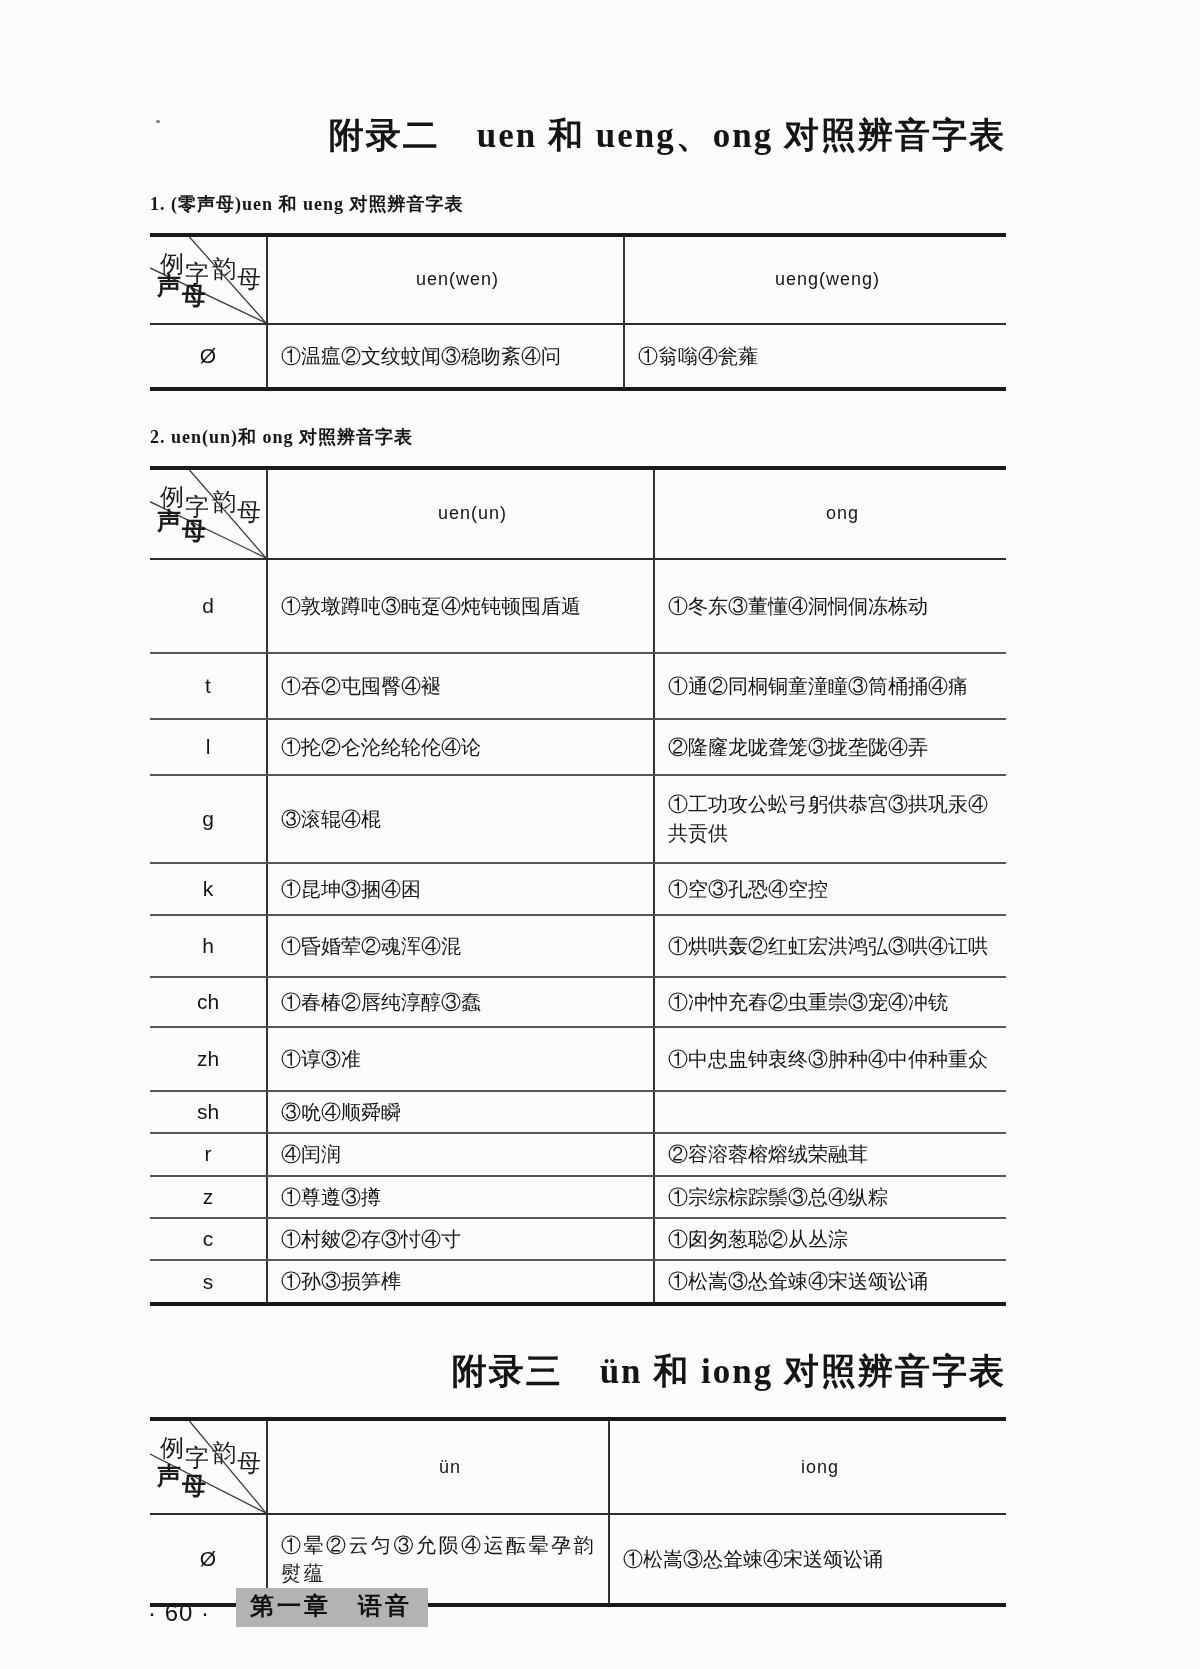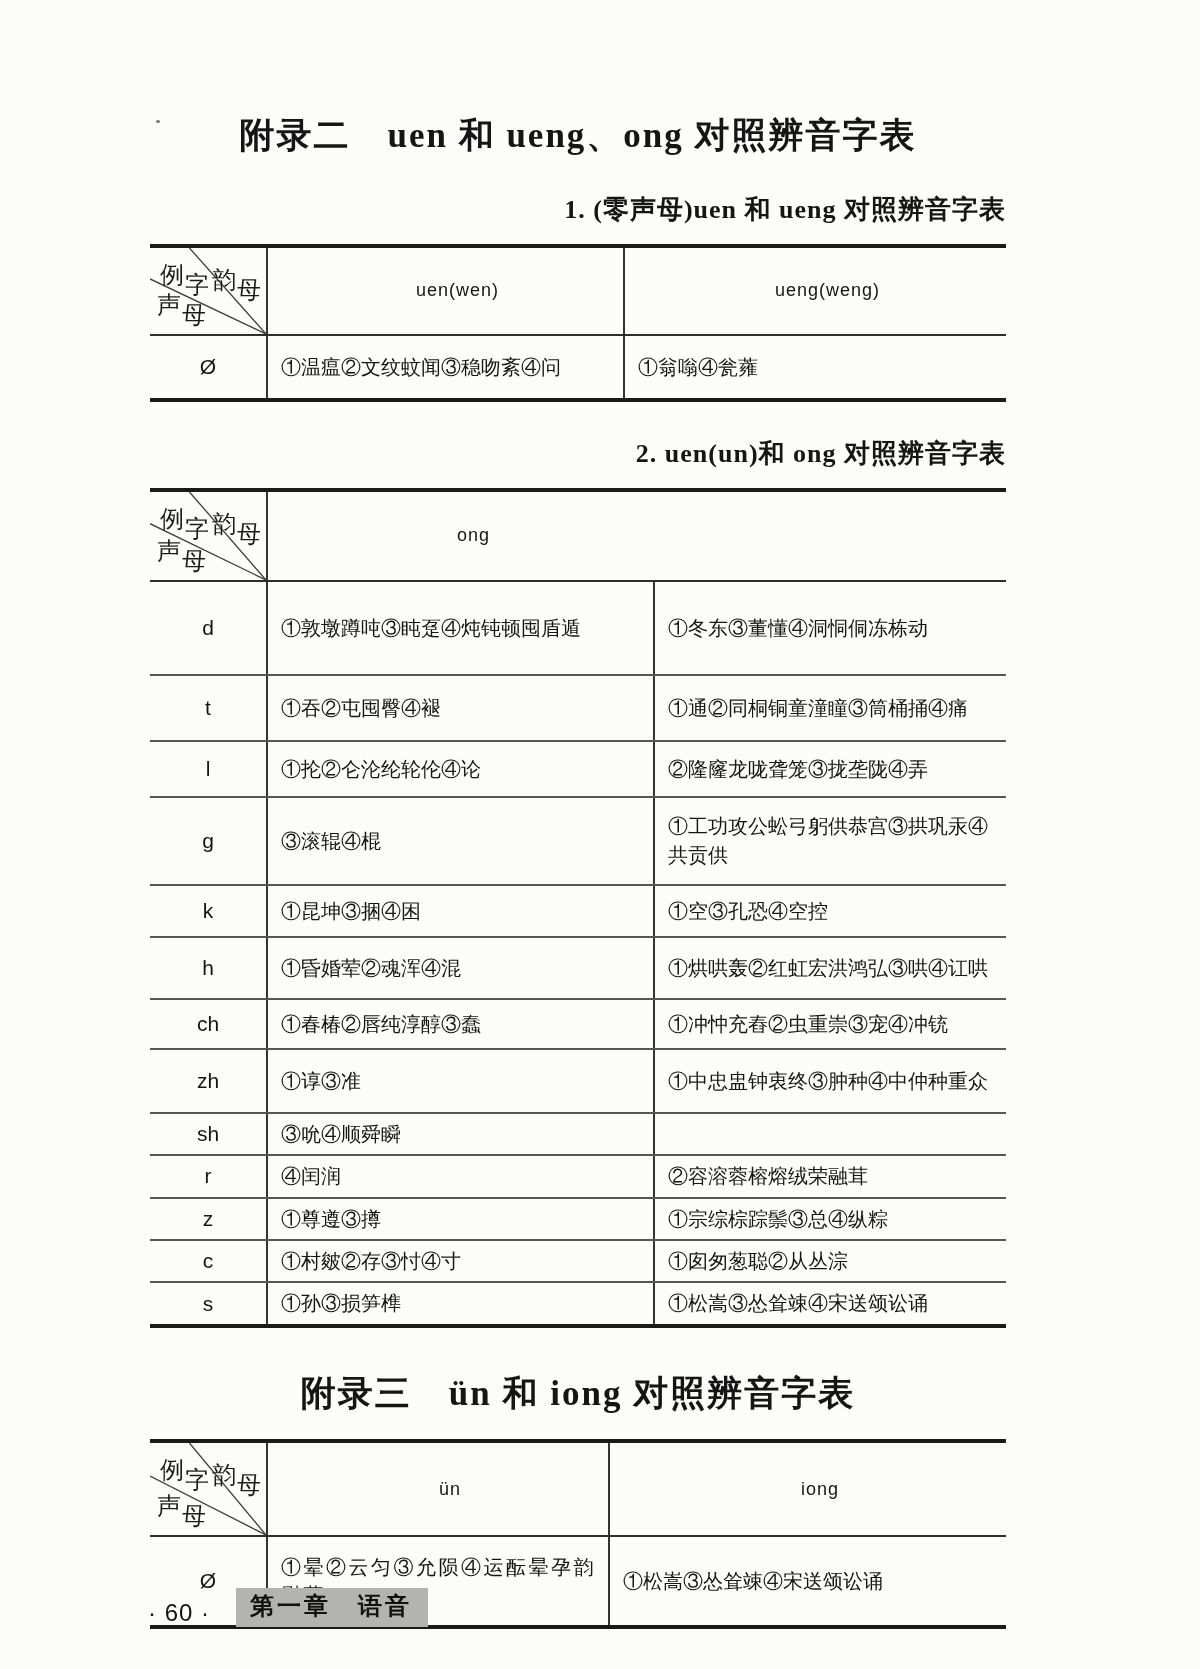--- a/index.html
+++ b/index.html
@@ -7,27 +7,27 @@
     width:1200px; height:1669px;
     background:#fcfcfa;
     font-family:"Liberation Serif","DejaVu Serif",serif;
     color:#151515;
     position:relative;
     overflow:hidden;
   }
   .content { position:absolute; left:150px; top:0; width:856px; }
 
   .main-title {
-    text-align:center; font-size:35px; font-weight:700;
+    text-align:right; font-size:35px; font-weight:700;
     letter-spacing:2px; margin:0; padding-top:114px; line-height:1.25;
   }
   .main-title.second { padding-top:44px; }
 
   .tbl-caption {
-    text-align:right; font-size:26px; font-weight:700;
+    text-align:left; font-size:18px; font-weight:700;
     margin:0; padding-top:34px; letter-spacing:1px;
   }
 
   .tbl {
     margin-top:17px;
     border-top:4px solid #1a1a1a;
     border-bottom:4px solid #1a1a1a;
   }
   .trow { display:grid; align-items:center; border-bottom:2px solid #565656; }
   .tbl .trow:last-child { border-bottom:none; }
@@ -49,21 +49,21 @@
 
   
   .corner { position:relative; display:block; }
   .corner svg { position:absolute; inset:0; width:100%; height:100%; }
   .corner line { stroke:#3c3c3c; stroke-width:1.3; vector-effect:non-scaling-stroke; }
   .cl { position:absolute; font-size:24px; color:#1b1b1b;
         font-family:"Liberation Serif","DejaVu Serif",serif; white-space:nowrap; }
   .cl .drop { position:relative; top:10px; left:1px; }
   .cl-example { left:10px; top:11px; }
   .cl-final   { left:62px; top:16px; }
-  .cl-initial { left:7px;  bottom:13px; }
+  .cl-initial { left:7px;  bottom:21px;font-weight:bold; }
 
   
   .t1 .thead { min-height:86px; }
   .t1 .data  { min-height:62px; }
   .t2 .thead { min-height:88px; }
   .t3 .thead { min-height:92px; }
   .t3 .data  { min-height:88px; }
   .t2 .r0 { min-height:92px; } .t2 .r1 { min-height:64px; }
   .t2 .r2 { min-height:54px; } .t2 .r3 { min-height:86px; }
   .t2 .r4 { min-height:50px; } .t2 .r5 { min-height:60px; }
@@ -121,20 +121,21 @@
     <div class="trow thead">
       <div class="c0 corner">
         <svg viewBox="0 0 100 100" preserveAspectRatio="none">
           <line x1="34" y1="0" x2="100" y2="100"></line>
           <line x1="0" y1="36" x2="100" y2="100"></line>
         </svg>
         <span class="cl cl-final"><span>韵</span><span class="drop">母</span></span>
         <span class="cl cl-example"><span>例</span><span class="drop">字</span></span>
         <span class="cl cl-initial"><span>声</span><span class="drop">母</span></span>
       </div>
+      <div class="c1 colhead">uen(un)</div>
       <div class="c2 colhead">ong</div>
     </div>
 
     <div class="trow data r0">
       <div class="c0">d</div>
       <div class="c1 cell">①敦墩蹲吨③盹趸④炖钝顿囤盾遁</div>
       <div class="c2 cell">①冬东③董懂④洞恫侗冻栋动</div>
     </div>
     <div class="trow data r1">
       <div class="c0">t</div>

